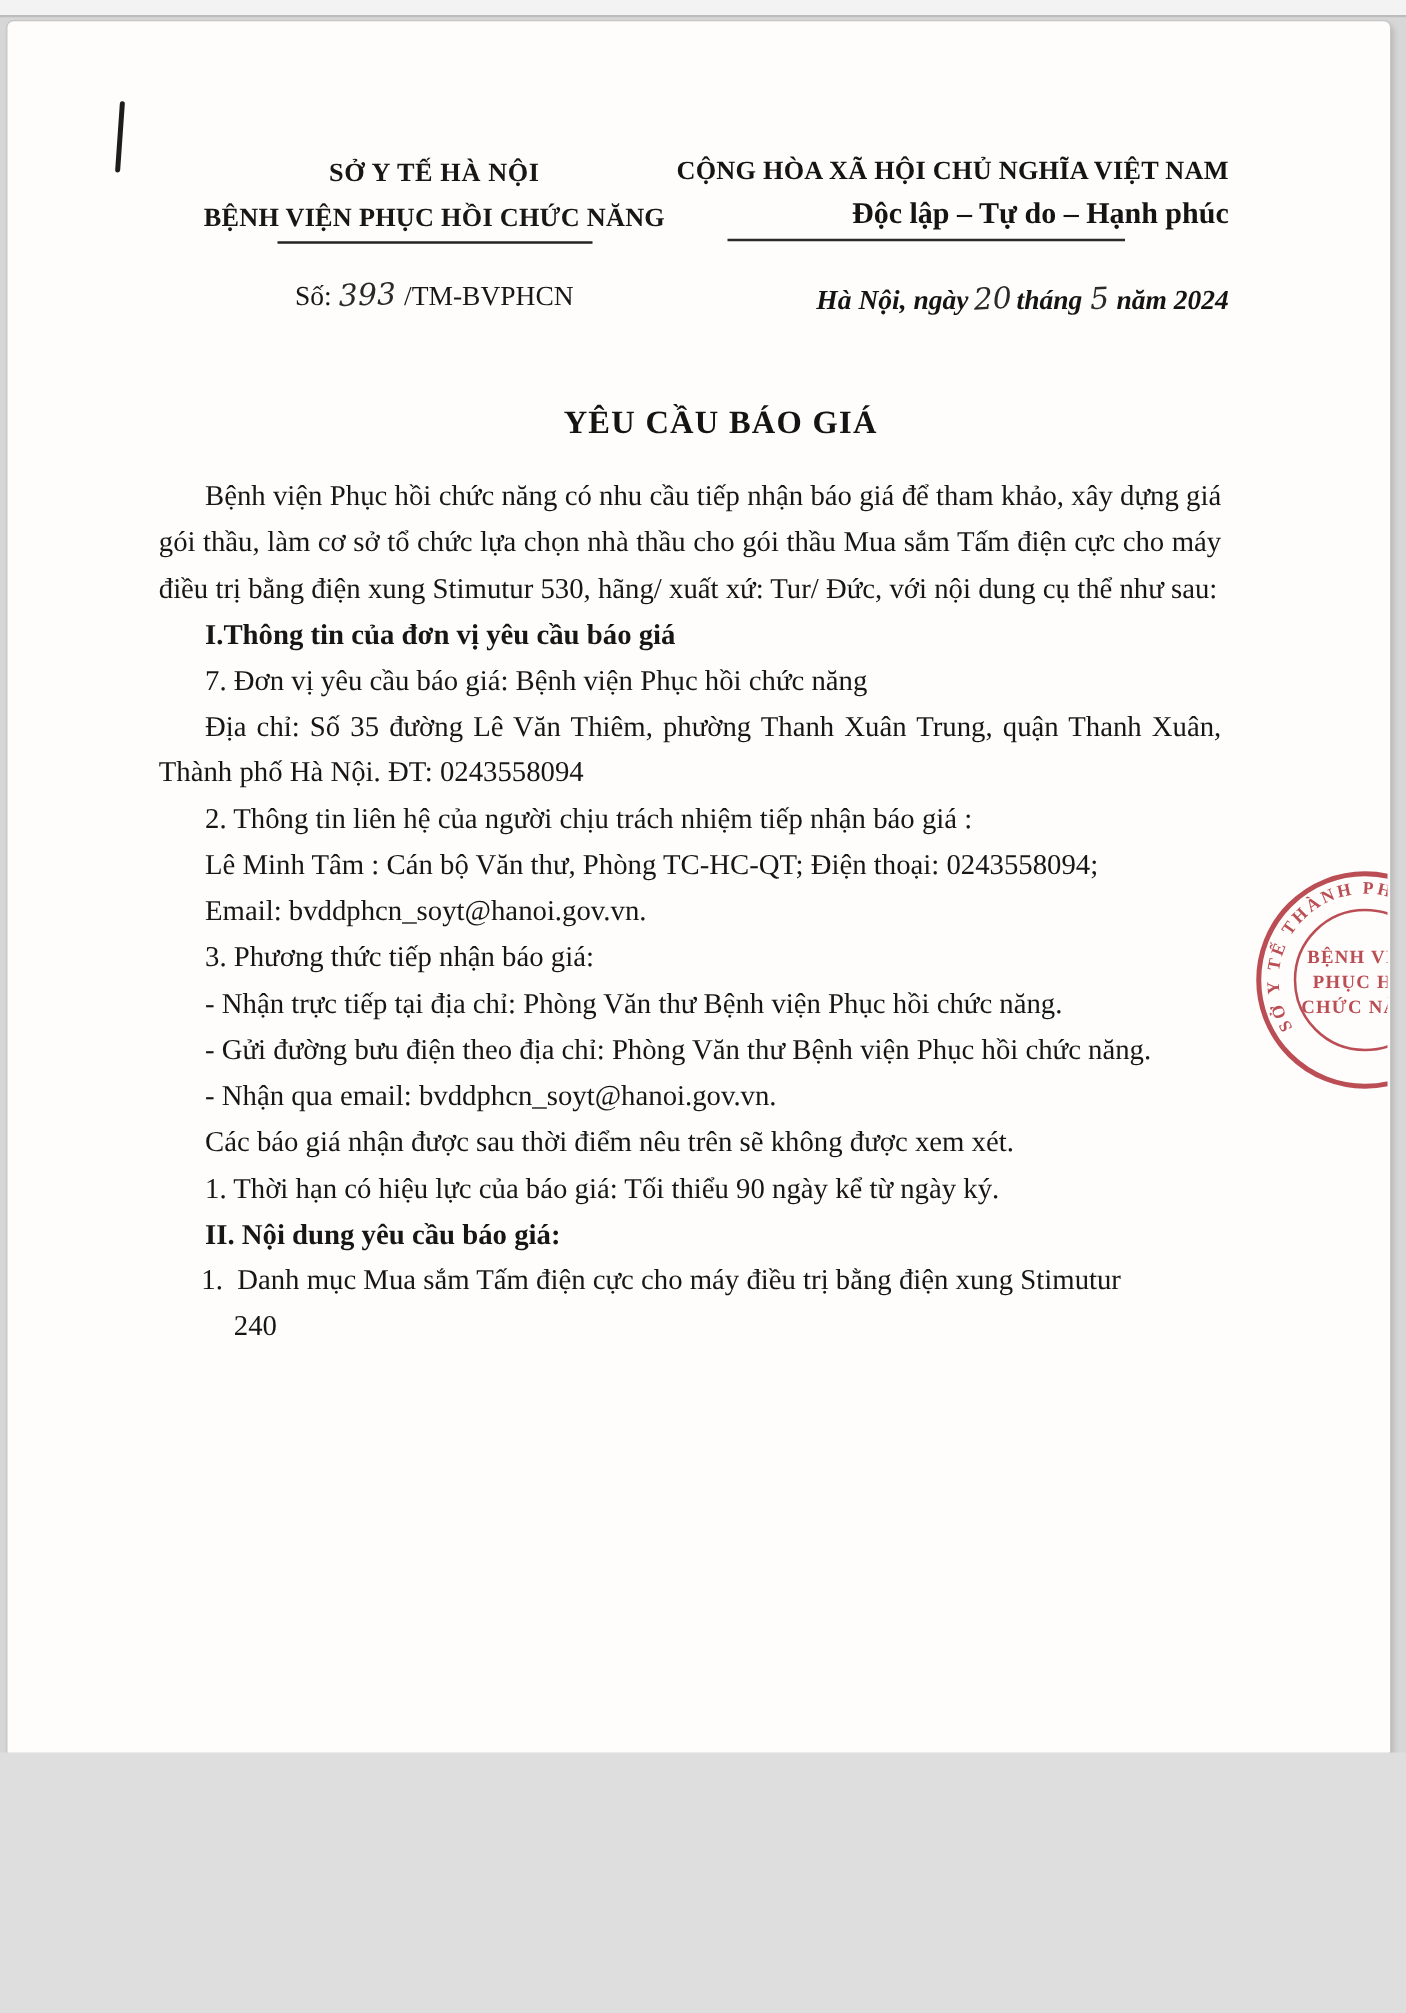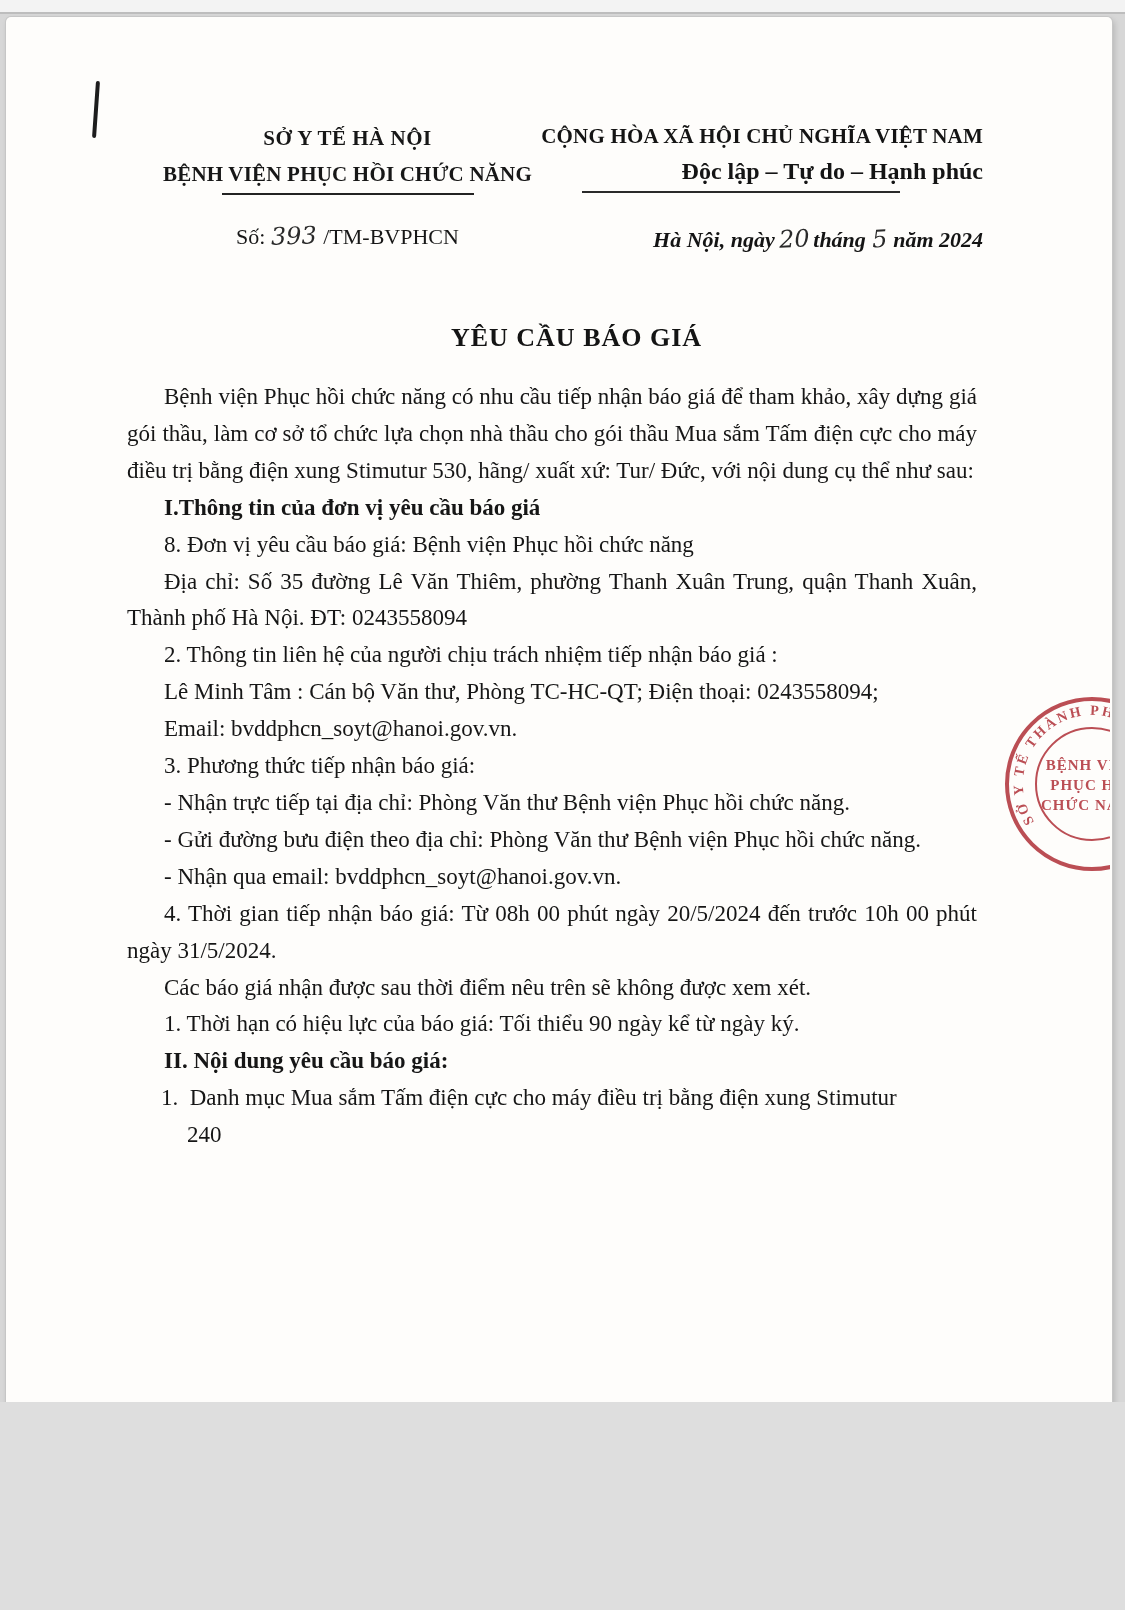--- a/index.html
+++ b/index.html
@@ -64,30 +64,29 @@
     <div class="motto">Độc lập – Tự do – Hạnh phúc</div>
     <div class="rule"></div>
     <div class="dateline"><span>Hà Nội, ngày</span><span class="hand day">20</span><span>tháng</span><span class="hand month">5</span><span>năm 2024</span></div>
   </div>
 
   <div class="doc-title">YÊU CẦU BÁO GIÁ</div>
 
   <div class="doc-body">
     <p>Bệnh viện Phục hồi chức năng có nhu cầu tiếp nhận báo giá để tham khảo, xây dựng giá gói thầu, làm cơ sở tổ chức lựa chọn nhà thầu cho gói thầu Mua sắm Tấm điện cực cho máy điều trị bằng điện xung Stimutur 530, hãng/ xuất xứ: Tur/ Đức, với nội dung cụ thể như sau:</p>
     <p class="bold">I.Thông tin của đơn vị yêu cầu báo giá</p>
-    <p>8. Đơn vị yêu cầu báo giá: Bệnh viện Phục hồi chức năng</p>
+    <p>7. Đơn vị yêu cầu báo giá: Bệnh viện Phục hồi chức năng</p>
     <p>Địa chỉ: Số 35 đường Lê Văn Thiêm, phường Thanh Xuân Trung, quận Thanh Xuân, Thành phố Hà Nội. ĐT: 0243558094</p>
     <p>2. Thông tin liên hệ của người chịu trách nhiệm tiếp nhận báo giá :</p>
     <p>Lê Minh Tâm : Cán bộ Văn thư, Phòng TC-HC-QT; Điện thoại: 0243558094;</p>
     <p>Email: bvddphcn_soyt@hanoi.gov.vn.</p>
     <p>3. Phương thức tiếp nhận báo giá:</p>
     <p>- Nhận trực tiếp tại địa chỉ:  Phòng Văn thư Bệnh viện Phục hồi chức năng.</p>
     <p>- Gửi đường bưu điện theo địa chỉ: Phòng Văn thư Bệnh viện Phục hồi chức năng.</p>
     <p>- Nhận qua email: bvddphcn_soyt@hanoi.gov.vn.</p>
-    <p>4. Thời gian tiếp nhận báo giá: Từ 08h 00 phút ngày 20/5/2024 đến trước 10h 00 phút ngày 31/5/2024.</p>
     <p>Các báo giá nhận được sau thời điểm nêu trên sẽ không được xem xét.</p>
     <p>1. Thời hạn có hiệu lực của báo giá: Tối thiểu 90 ngày kể từ ngày ký.</p>
     <p class="bold">II. Nội dung yêu cầu báo giá:</p>
     <p class="hang"><span>1.</span>&nbsp;&nbsp;<span>Danh mục Mua sắm Tấm điện cực cho máy điều trị bằng điện xung Stimutur</span><br><span class="wrap-indent">240</span></p>
   </div>
 
   <div class="stamp-clip">
     <svg width="220" height="184" viewBox="0 0 220 184">
       <circle class="stamp-ring" cx="92" cy="90" r="85" stroke-width="4"></circle>
       <circle class="stamp-ring" cx="92" cy="90" r="56" stroke-width="2"></circle>

